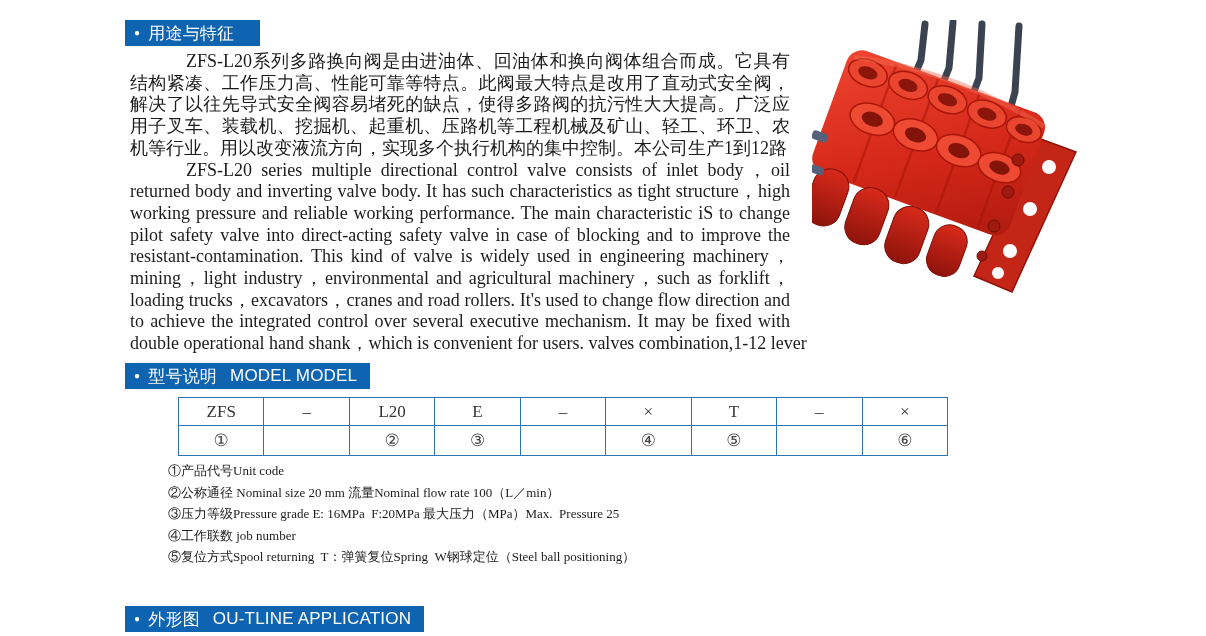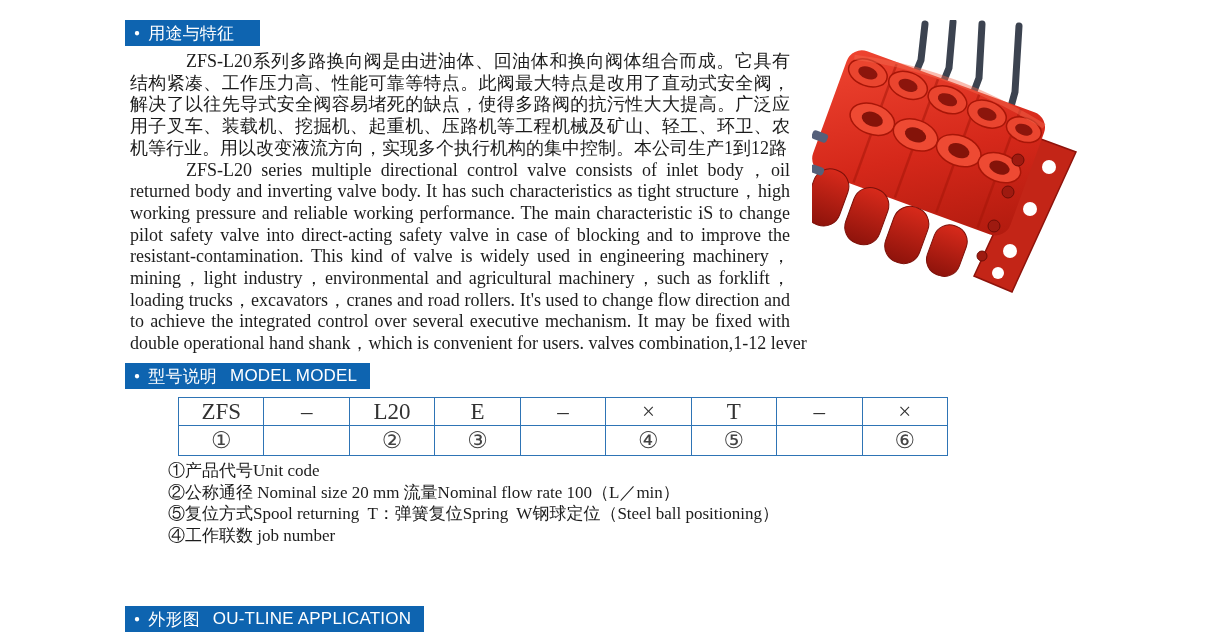--- a/index.html
+++ b/index.html
@@ -23,25 +23,25 @@
          font-size:18px;line-height:21.7px;text-align:justify;}
   #intro p{margin:0;text-indent:56px;}
   .photo-spacer{float:right;width:296px;height:261px;}
   #valve-photo{position:absolute;left:812px;top:20px;width:290px;height:278px;}
 
   
   #model-table{position:absolute;left:178px;top:397px;width:770px;
                border-collapse:collapse;table-layout:fixed;}
   #model-table td{border:1px solid #2e74b5;height:27px;text-align:center;
                   font-family:"Liberation Serif","DejaVu Serif",serif;
-                  font-size:23px;color:#333333;padding:0;}
+                  font-size:17px;color:#333333;padding:0;}
   #model-table tr.codes td{height:29px;color:#444444;}
 
   
-  #notes{position:absolute;left:168px;top:460px;font-size:17px;line-height:21.6px;}
+  #notes{position:absolute;left:168px;top:460px;font-size:13px;line-height:21.6px;}
   .note-line{white-space:pre-wrap;}
 </style>
 </head>
 <body>
 
 <div id="page">
 
   <div class="banner" id="banner-features">
     <span class="bullet">●</span>
     <span class="zh">用途与特征</span>
@@ -172,22 +172,23 @@
         <td>⑤</td>
         <td></td>
         <td>⑥</td>
       </tr>
     </tbody>
   </table>
 
   <div id="notes">
     <div class="note-line">①产品代号Unit code</div>
     <div class="note-line">②公称通径 Nominal size 20 mm 流量Nominal flow rate 100（L／min）</div>
+    <div class="note-line">③压力等级Pressure grade E: 16MPa  F:20MPa 最大压力（MPa）Max.  Pressure 25</div>
+    <div class="note-line">④工作联数 job number</div>
     <div class="note-line">⑤复位方式Spool returning  T：弹簧复位Spring  W钢球定位（Steel ball positioning）</div>
-    <div class="note-line">④工作联数 job number</div>
   </div>
 
   <div class="banner" id="banner-outline">
     <span class="bullet">●</span>
     <span class="zh">外形图</span>
     <span class="en">OU-TLINE APPLICATION</span>
   </div>
 
 </div>
 

